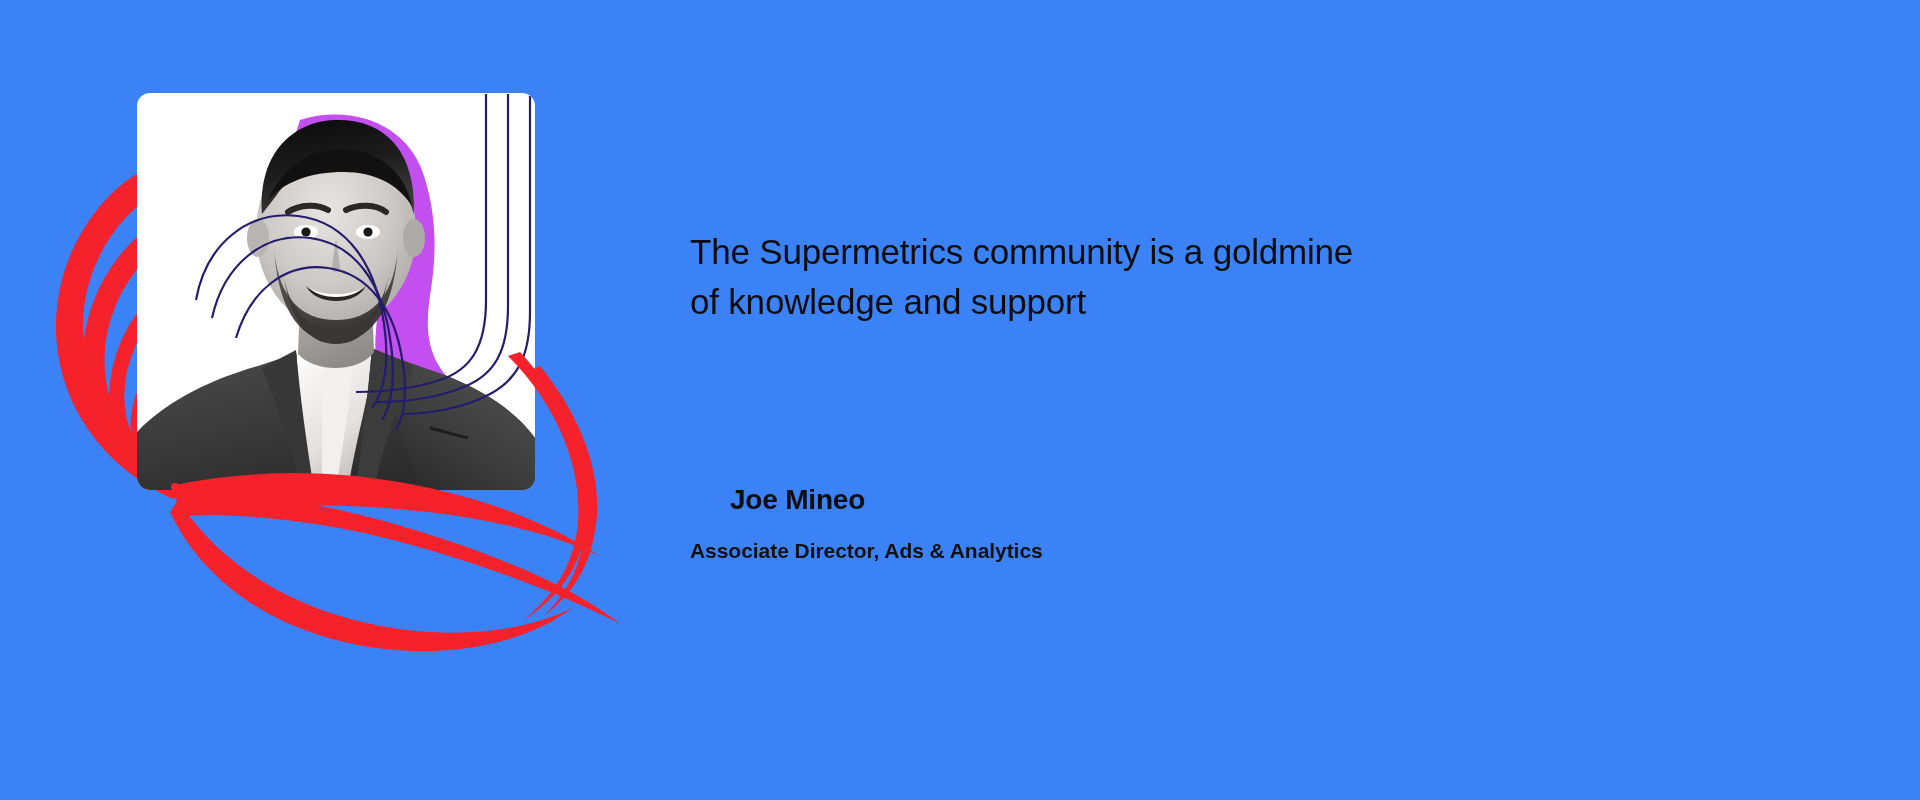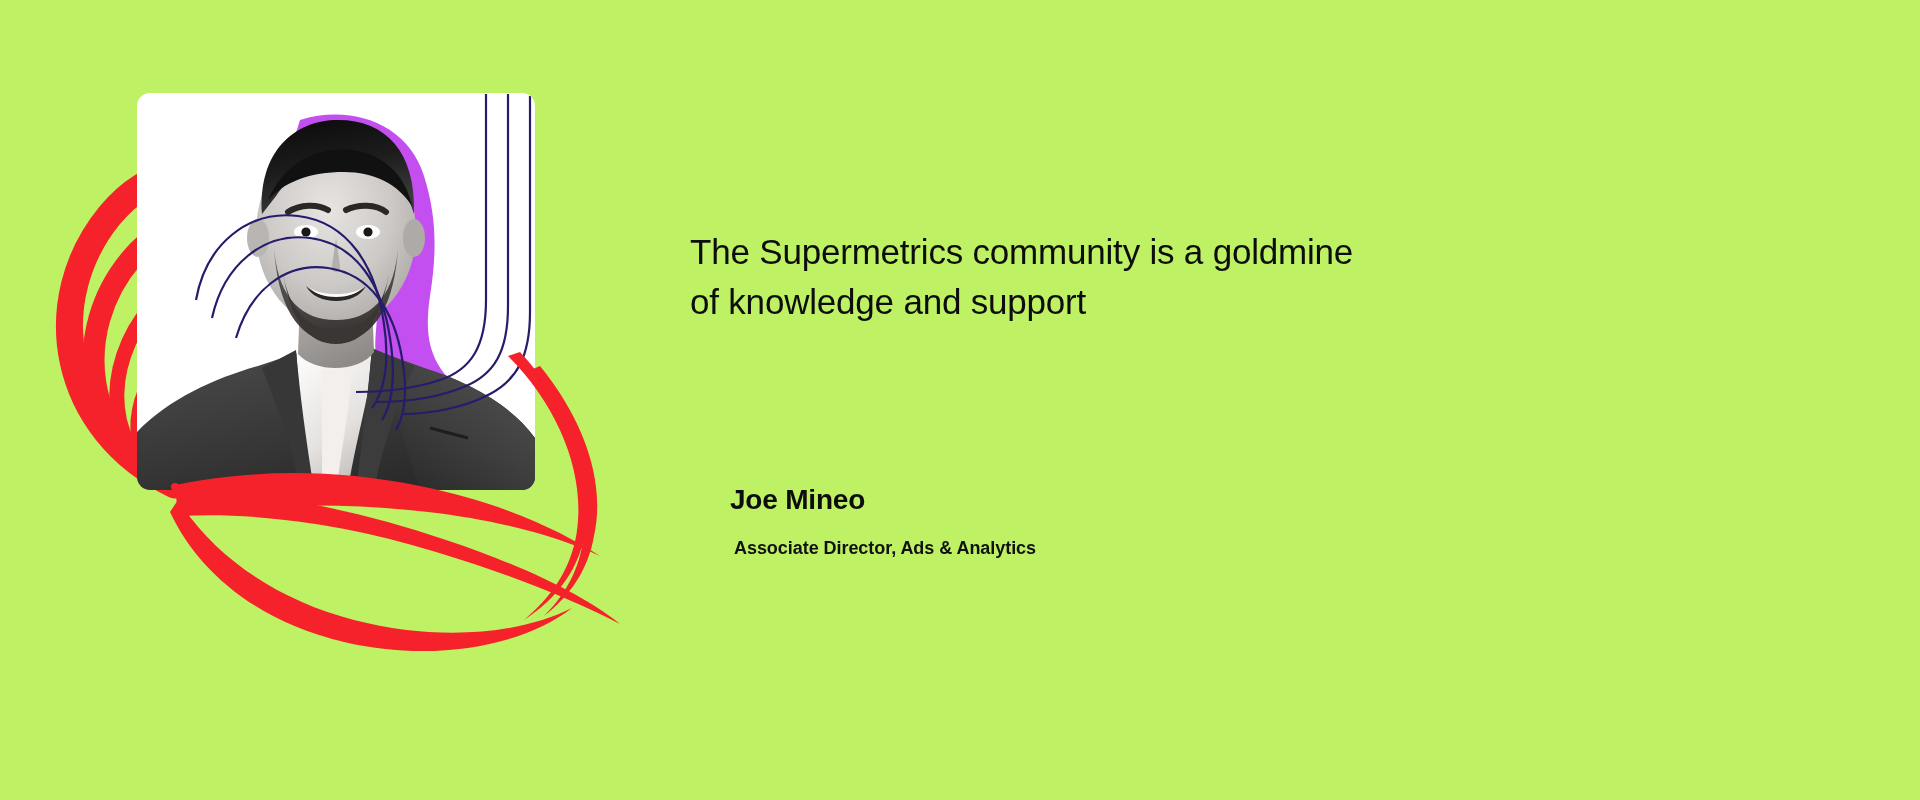--- a/index.html
+++ b/index.html
@@ -13,21 +13,21 @@
 
   body {
     font-family: "Liberation Sans", sans-serif;
     background: #dcd3ce;
     position: relative;
   }
 
   .slide {
     position: absolute;
     inset: 0;
-    background: #bef264;
+    background: #3b82f6;
   }
 
   
   .visual {
     position: absolute;
     left: 0;
     top: 0;
     width: 680px;
     height: 800px;
   }
@@ -74,26 +74,25 @@
     font-weight: 700;
     color: #0d0d0d;
     letter-spacing: -0.2px;
     line-height: 1.3;
     margin-bottom: 15px;
     margin-left: 40px;
   }
 
   .speaker-role,
   .speaker-company {
-    font-size: 18px;
+    font-size: 21px;
     font-weight: 700;
     color: #111111;
     line-height: 1.68;
     letter-spacing: -0.05px;
-    margin-left: 44px;
   }
 </style>
 </head>
 <body>
 
 <div class="slide">
 
   <div class="visual">
 
     <svg class="visual-svg" viewBox="0 0 680 800" xmlns="http://www.w3.org/2000/svg">

